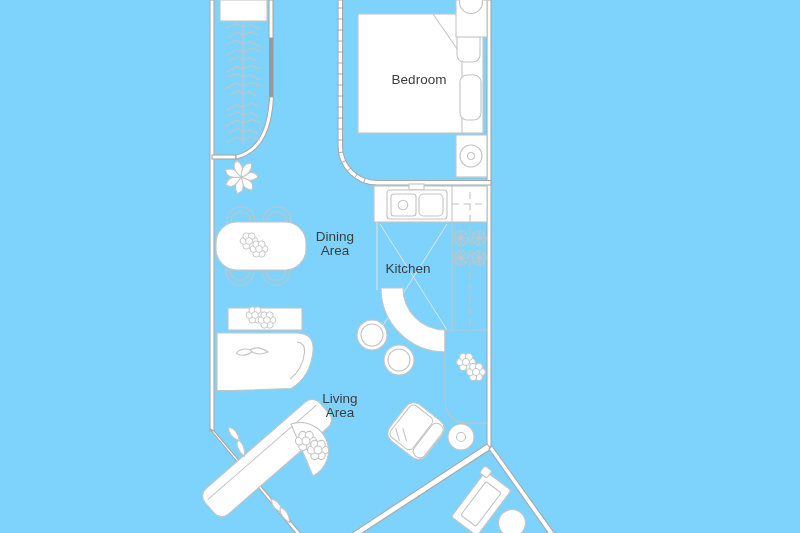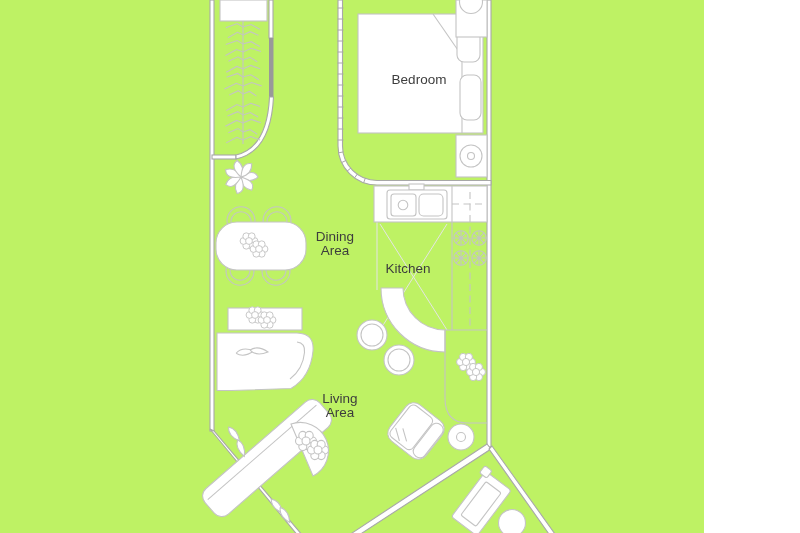--- a/index.html
+++ b/index.html
@@ -1,16 +1,16 @@
 <!DOCTYPE html>
 <html style="--wall: #a8a8a8; --furniture: #c4c4c4; --faint: #e4e4e4; --door: #999999; --label: #3d3d3d;"><head>
 <meta charset="utf-8">
 <style>
   html,body{margin:0;padding:0;background:#fff;}
-  .stage{position:relative;width:704px;height:533px;background:#bef264;overflow:hidden;}
+  .stage{position:relative;width:800px;height:533px;background:#7dd3fc;overflow:hidden;}
   svg{display:block;width:800px;height:533px;}
   .wall{fill:#fff;stroke:var(--wall);stroke-width:1.1;}
   .tick{stroke:var(--wall);stroke-width:1;}
   .door{fill:var(--door);stroke:none;}
   .f{fill:#fff;stroke:var(--furniture);stroke-width:1.1;}
   .fl{fill:none;stroke:var(--furniture);stroke-width:1.1;}
   .faint{fill:none;stroke:var(--faint);stroke-width:1;}
   .dash{fill:none;stroke:var(--furniture);stroke-width:1.1;stroke-dasharray:7 4.5;}
   .lbl{fill:var(--label);font:13.5px "Liberation Sans", sans-serif;text-anchor:middle;}
 </style>

